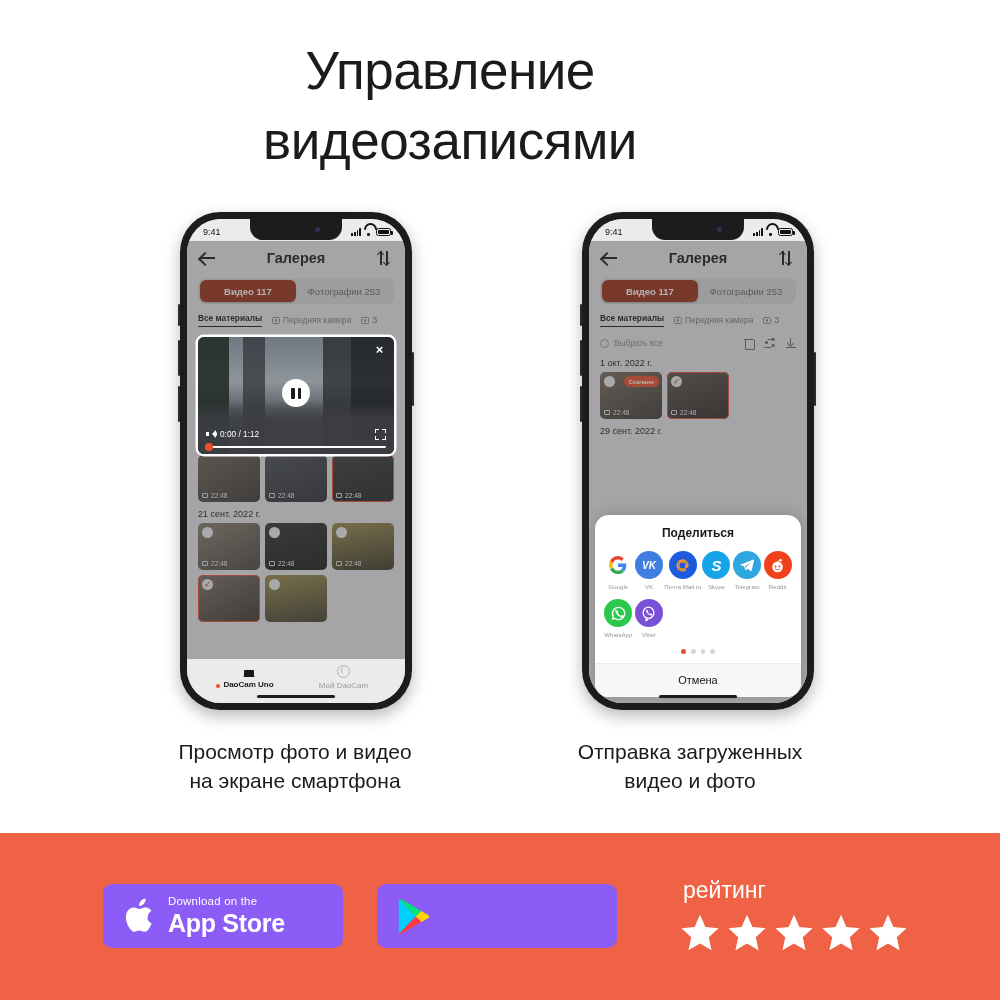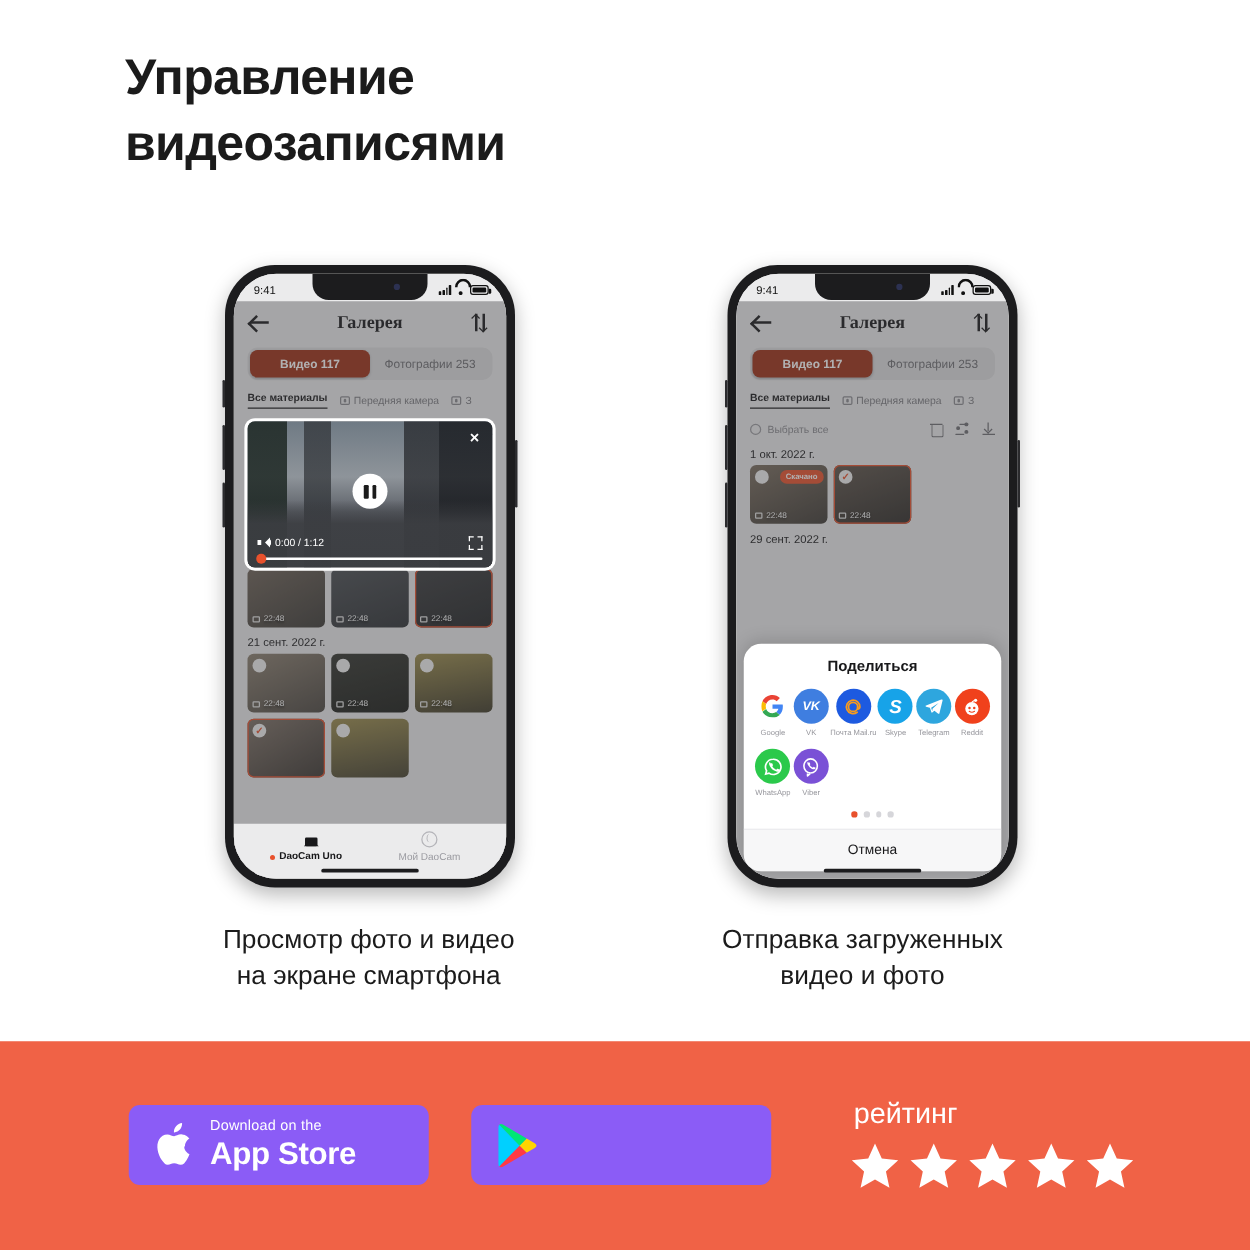--- a/index.html
+++ b/index.html
@@ -9,26 +9,27 @@
     background: #ffffff;
     position: relative;
     overflow: hidden;
   }
 
   
   .page-title {
     position: absolute;
     left: 100px; top: 36px;
     width: 700px;
-    font-size: 40px;
-    font-weight: bold;
+    font-size: 53px;
+    font-weight: normal;
     line-height: 1.32;
     letter-spacing: -0.5px;
     color: #1b1b1b;
     white-space: pre-line;
+    text-align: center;
   }
 
   
   .phones { position: absolute; left: 0; top: 212px; width: 1000px; height: 510px; }
   .phone {
     position: absolute;
     width: 232px; height: 498px;
     background: #1c1c1e;
     border-radius: 40px;
     padding: 7px;
@@ -86,21 +87,21 @@
   .batt::after{ content:""; position:absolute; right:-2.6px; top:2.2px; width:1.4px;height:3.4px;
     background:#111; border-radius:0 1px 1px 0; }
 
   
   .screen { position:absolute; inset:0; background:#ebebec; padding-top:22px; }
 
   .appbar {
     height:34px; display:flex; align-items:center; justify-content:space-between;
     padding:0 13px;
   }
-  .appbar .title { font-size:14.5px; font-weight:bold; color:#18181a;font-family:Liberation Serif, serif; }
+  .appbar .title { font-size:14.5px; font-weight:bold; color:#18181a; }
   .ico-back { width:16px;height:14px; position:relative; }
   .ico-back::before{ content:""; position:absolute; left:0; top:6px; width:15px;height:2px; background:#18181a; }
   .ico-back::after{ content:""; position:absolute; left:0; top:3.4px; width:8px;height:8px;
     border-left:2px solid #18181a; border-bottom:2px solid #18181a; transform:rotate(45deg); }
   .ico-sort { width:16px;height:16px; position:relative; }
   .ico-sort i{ position:absolute; width:1.8px; height:14px; background:#18181a; }
   .ico-sort i:nth-child(1){ left:4px; top:1px; }
   .ico-sort i:nth-child(2){ left:10px; top:1px; }
   .ico-sort b{ position:absolute; width:5px;height:5px; border-left:1.8px solid #18181a;
     border-top:1.8px solid #18181a; }

